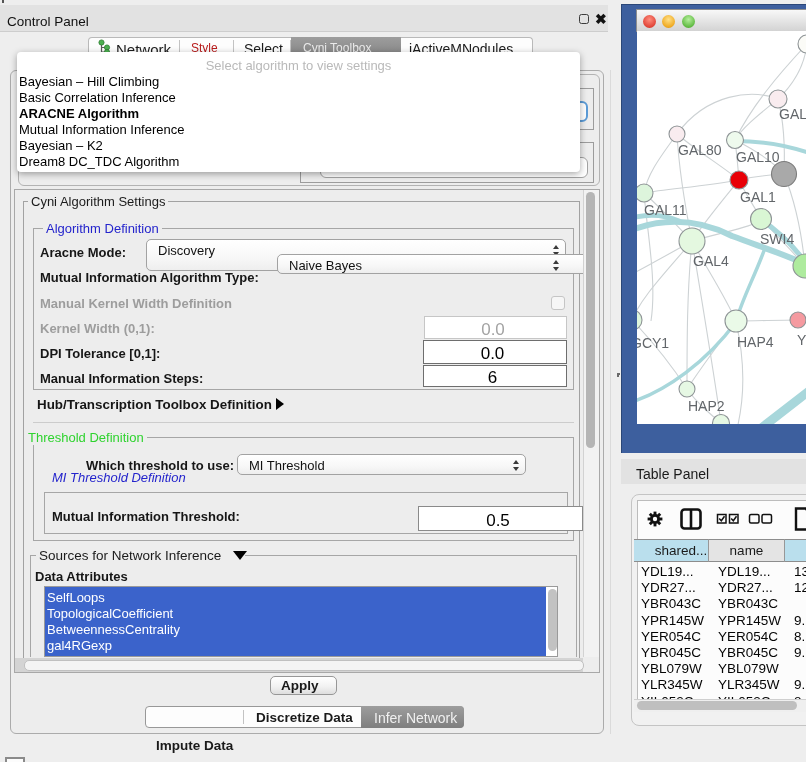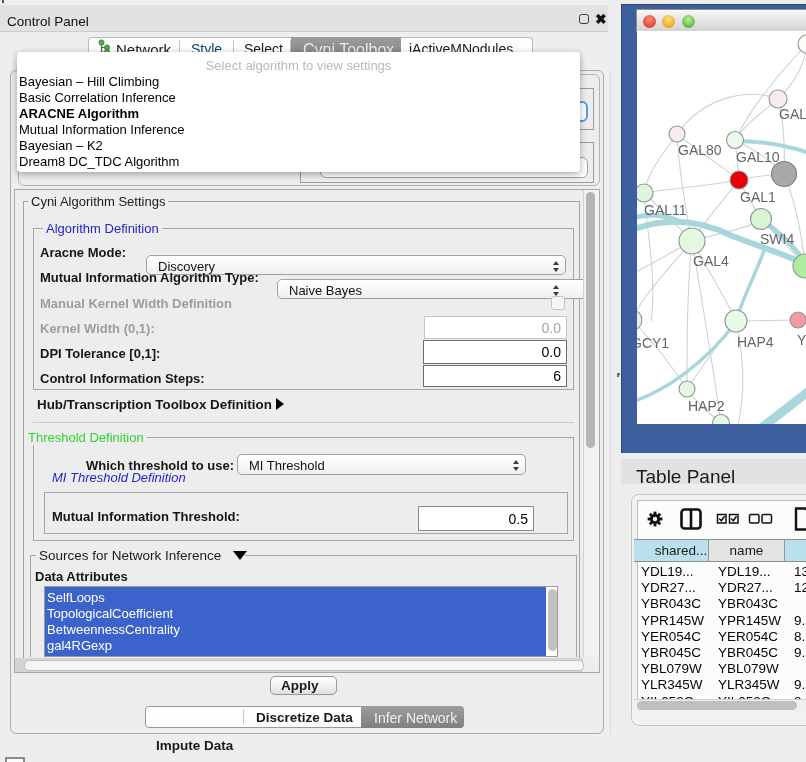--- a/index.html
+++ b/index.html
@@ -6,21 +6,21 @@
   html,body { width:806px; height:762px; overflow:hidden; }
   body { font-family:"Liberation Sans", sans-serif; background:#eeeeee; position:relative; }
   .abs { position:absolute; }
   .lbl { position:absolute; font-size:13px; font-weight:bold; color:#161616; white-space:nowrap; }
   .lblgray { color:#9d9d9d; }
   .combo { position:absolute; background:linear-gradient(#ffffff,#f7f7f7 60%,#eeeeee); border:1px solid #a2a2a2; border-radius:5px; font-size:13px; color:#111; }
   .combo .ctext { position:absolute; left:11px; top:2.5px; white-space:nowrap; }
   .spin { position:absolute; width:5px; }
   .spin .u { width:0;height:0;border-left:3.5px solid transparent;border-right:3.5px solid transparent;border-bottom:4.5px solid #3a3a3a; position:absolute; top:1px; left:-1px;}
   .spin .d { width:0;height:0;border-left:3.5px solid transparent;border-right:3.5px solid transparent;border-top:4.5px solid #3a3a3a; position:absolute; top:7.5px; left:-1px;}
-  .fld { position:absolute; background:#ffffff; text-align:right; font-size:14px; color:#000; }
+  .fld { position:absolute; background:#ffffff; text-align:center; font-size:17px; color:#000; }
   .grp { position:absolute; border:1px solid #a6a6a6; }
   .grplbl { position:absolute; background:#ededed; padding:0 3px; font-size:13px; white-space:nowrap; }
 </style>
 </head>
 <body>
 
 <div class="abs" style="left:0;top:0;width:620px;height:762px;background:#eeeeee;"></div>
 <div class="abs" style="left:2px;top:0;width:2px;height:3px;background:#555;"></div>
 
 <div class="abs" style="left:0;top:5px;width:608px;height:27px;background:#e2e2e2;border-bottom:1px solid #cdcdcd;"></div>
@@ -40,62 +40,62 @@
 <div class="abs" style="left:179px;top:40px;width:1px;height:14px;background:#c3c3c3;"></div>
 <div class="abs" style="left:233px;top:40px;width:1px;height:14px;background:#c3c3c3;"></div>
 <div class="abs" style="left:290px;top:40px;width:1px;height:14px;background:#c3c3c3;"></div>
 <svg class="abs" style="left:97px;top:39px;" width="15" height="16" viewBox="0 0 15 16">
   <path d="M4.5 5 L4.5 13 M4.5 8.5 L9 8.5 M4.5 13 L9 13" stroke="#5a5a5a" stroke-width="1.2" fill="none"></path>
   <circle cx="4.5" cy="3.5" r="2.6" fill="#4caf50" stroke="#2e7d32" stroke-width="0.8"></circle>
   <circle cx="10" cy="8.5" r="2.6" fill="#4caf50" stroke="#2e7d32" stroke-width="0.8"></circle>
   <circle cx="10" cy="13" r="2.6" fill="#4caf50" stroke="#2e7d32" stroke-width="0.8"></circle>
 </svg>
 <div class="abs" style="left:116px;top:41px;font-size:15px;color:#1c1c1c;">Network</div>
-<div class="abs" style="left:191px;top:41px;font-size:14px;color:#0c4a6e;">Style</div>
+<div class="abs" style="left:191px;top:41px;font-size:12px;color:#b91c1c;">Style</div>
 <div class="abs" style="left:244px;top:41px;font-size:14px;color:#1c1c1c;">Select</div>
 <div class="abs" style="left:291px;top:37px;width:110px;height:20px;background:linear-gradient(#9d9d9d,#848484);"></div>
-<div class="abs" style="left:303px;top:41px;font-size:16px;color:#ebebeb;">Cyni Toolbox</div>
+<div class="abs" style="left:303px;top:41px;font-size:12px;color:#ebebeb;">Cyni Toolbox</div>
 <div class="abs" style="left:409px;top:41px;font-size:14px;color:#1c1c1c;">jActiveMNodules</div>
 
 <div class="abs" style="left:14px;top:189px;width:586px;height:484px;border:1px solid #a8a8a8;background:#ededed;"></div>
 
 <div class="abs" style="left:23px;top:201px;width:557px;height:471px;border:1px solid #a2a2a2;border-bottom:none;"></div>
 <div class="grplbl" style="left:28px;top:194px;color:#1b1b1b;">Cyni Algorithm Settings</div>
 
 <div class="grp" style="left:33px;top:228px;width:541px;height:162px;"></div>
 <div class="grplbl" style="left:43px;top:221px;color:#2424cc;">Algorithm Definition</div>
 
 <div class="lbl" style="left:40px;top:245px;">Aracne Mode:</div>
-<div class="combo" style="left:146px;top:255px;width:420px;height:20px;">
+<div class="combo" style="left:146px;top:239px;width:420px;height:32px;">
     <span class="ctext">Discovery</span>
   <span class="spin" style="left:407px;top:4px;">
       <span class="u"></span>
       <span class="d"></span>
     </span>
   </div>
 
 <div class="lbl" style="left:40px;top:270px;">Mutual Information Algorithm Type:</div>
-<div class="combo" style="left:277px;top:279px;width:315px;height:20px;text-align:center;">
+<div class="combo" style="left:277px;top:254px;width:315px;height:20px;text-align:center;">
     <span class="ctext">Naive Bayes</span>
   <span class="spin" style="left:276px;top:4px;">
       <span class="u"></span>
       <span class="d"></span>
     </span>
   </div>
 
 <div class="lbl lblgray" style="left:40px;top:296px;">Manual Kernel Width Definition</div>
 <div class="abs" style="left:551px;top:296px;width:14px;height:14px;border:1px solid #c5c5c5;border-radius:3px;background:#f6f6f6;"></div>
 
 <div class="lbl lblgray" style="left:40px;top:321px;">Kernel Width (0,1):</div>
 <div class="fld" style="left:424px;top:316px;width:143px;height:23px;border:1px solid #c6c6c6;color:#a3a3a3;padding:3px 5px 0 0;">0.0</div>
 
 <div class="lbl" style="left:40px;top:346px;">DPI Tolerance [0,1]:</div>
 <div class="fld" style="left:423px;top:340px;width:144px;height:24px;border:1.5px solid #6e6e6e;padding:3px 5px 0 0;">0.0</div>
 
-<div class="lbl" style="left:40px;top:371px;">Control Information Steps:</div>
+<div class="lbl" style="left:40px;top:371px;">Manual Information Steps:</div>
 <div class="fld" style="left:423px;top:365px;width:144px;height:22px;border:1.5px solid #6e6e6e;padding:2px 5px 0 0;">6</div>
 
 <div class="lbl" style="left:37px;top:397px;font-size:13.4px;">Hub/Transcription Toolbox Definition</div>
 <div class="abs" style="left:276px;top:398px;width:0;height:0;border-top:6px solid transparent;border-bottom:6px solid transparent;border-left:8px solid #000;"></div>
 <div class="abs" style="left:33px;top:422px;width:541px;height:1px;background:#cccccc;"></div>
 
 <div class="grp" style="left:33px;top:437px;width:541px;height:104px;"></div>
 <div class="grplbl" style="left:25px;top:430px;color:#2fd32f;">Threshold Definition</div>
 
 <div class="lbl" style="left:86px;top:458px;">Which threshold to use:</div>
@@ -103,21 +103,21 @@
     <span class="ctext">MI Threshold</span>
   <span class="spin" style="left:276px;top:4px;">
       <span class="u"></span>
       <span class="d"></span>
     </span>
   </div>
 
 <div class="grp" style="left:44px;top:492px;width:524px;height:42px;"></div>
 <div class="grplbl" style="left:49px;top:470px;color:#2424cc;font-style:italic;">MI Threshold Definition</div>
 <div class="lbl" style="left:52px;top:509px;">Mutual Information Threshold:</div>
-<div class="fld" style="left:418px;top:506px;width:116px;height:25px;border:1.5px solid #8a8a8a;padding:4px 5px 12px 0;">0.5</div>
+<div class="fld" style="left:418px;top:506px;width:165px;height:25px;border:1.5px solid #8a8a8a;padding:4px 5px 12px 0;">0.5</div>
 
 <div class="abs" style="left:30px;top:555px;width:547px;height:102px;border:1px solid #a6a6a6;border-bottom:none;"></div>
 <div class="grplbl" style="left:36px;top:548px;color:#1b1b1b;font-weight:normal;padding-right:24px;font-size:13.5px;">Sources for Network Inference</div>
 <div class="abs" style="left:233px;top:551px;width:0;height:0;border-left:7px solid transparent;border-right:7px solid transparent;border-top:9px solid #000;z-index:5;"></div>
 <div class="lbl" style="left:35px;top:569px;">Data Attributes</div>
 
 <div class="abs" style="left:44px;top:586px;width:514px;height:71px;border:1px solid #9a9a9a;background:#ffffff;"></div>
 <div class="abs" style="left:45px;top:587px;width:501px;height:69px;background:#3b63cb;"></div>
 <div class="abs" style="left:47px;top:589.5px;font-size:13px;color:#ffffff;line-height:16.3px;white-space:nowrap;">SelfLoops<br>TopologicalCoefficient<br>BetweennessCentrality<br>gal4RGexp</div>
 <div class="abs" style="left:547.5px;top:589px;width:9px;height:62px;background:#c2c2c2;border-radius:4.5px;"></div>
@@ -226,21 +226,21 @@
   <text x="56" y="235">GAL4</text>
   <text x="123" y="213">SWI4</text>
   <text x="-6" y="317">GCY1</text>
   <text x="100" y="316">HAP4</text>
   <text x="160" y="314">Y</text>
   <text x="51" y="380">HAP2</text>
 </g>
 </svg>
 
 <div class="abs" style="left:621px;top:459px;width:185px;height:25px;background:#e2e2e2;"></div>
-<div class="abs" style="left:636px;top:466px;font-size:19px;color:#1a1a1a;">Table Panel</div>
+<div class="abs" style="left:636px;top:466px;font-size:14px;color:#1a1a1a;">Table Panel</div>
 <div class="abs" style="left:631px;top:494px;width:185px;height:232px;border:1px solid #c4c4c4;border-radius:8px;background:#f1f1f1;"></div>
 <div class="abs" style="left:637px;top:500px;width:175px;height:212px;border:1px solid #bcbcbc;background:#fcfcfc;"></div>
 
 <svg class="abs" style="left:644px;top:507px;" width="165" height="26" viewBox="0 0 165 26">
 
   <g fill="#111">
     <circle cx="11" cy="12" r="5.0"></circle>
     <g stroke="#111" stroke-width="2.9">
       <line x1="11" y1="4.6" x2="11" y2="19.4"></line>
       <line x1="3.6" y1="12" x2="18.4" y2="12"></line>

